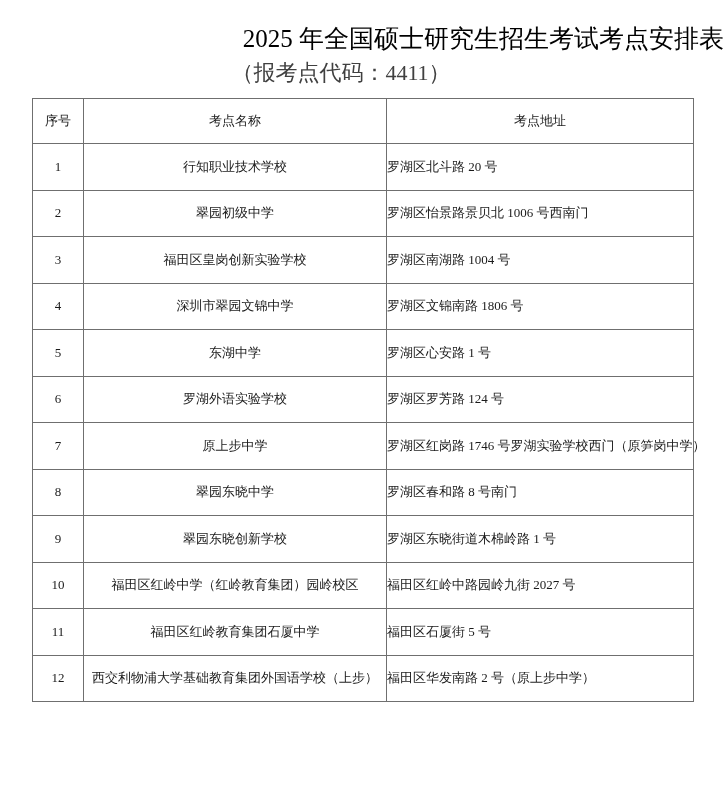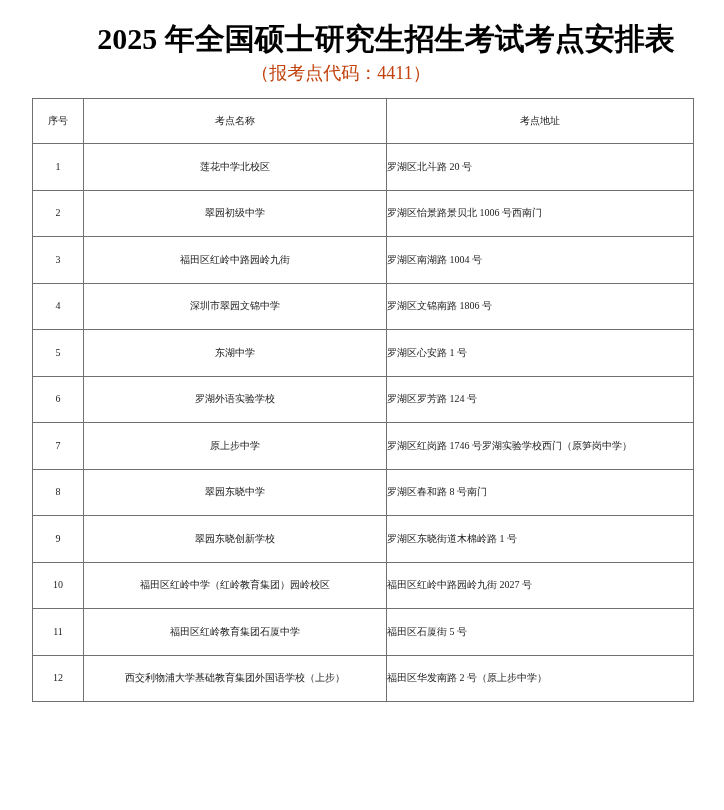--- a/index.html
+++ b/index.html
@@ -15,43 +15,43 @@
     color:var(--text-color);
     overflow:hidden;
   }
   .doc{
     position:relative;
     width:724px;height:810px;
     background:var(--page-bg);
   }
   .title{
     margin:22px 0 0 48px;
-    text-align:center;
-    font-size:30px;
+    text-align:right;
+    font-size:25px;
     line-height:34px;
-    font-weight:bold;
+    font-weight:normal;
     color:#000;
   }
   .subtitle{
     margin:5px 42px 0 0;
     text-align:center;
-    font-size:18px;
+    font-size:22px;
     line-height:24px;
     font-weight:normal;
-    color:#c2410c;
+    color:#404040;
   }
   table.sites{
     margin:13px 0 0 32px;
     width:661px;
     border-collapse:collapse;
     table-layout:fixed;
   }
   table.sites td{
     border:1px solid var(--border-color);
-    font-size:10px;
+    font-size:13px;
     line-height:18px;
     color:var(--text-color);
     padding:0;
     vertical-align:middle;
     overflow:visible;
   }
   col.c-no{width:51px;}
   col.c-name{width:303px;}
   col.c-addr{width:307px;}
   tr.header-row td{
@@ -86,33 +86,33 @@
     <thead>
       <tr class="header-row">
         <td>序号</td>
         <td>考点名称</td>
         <td>考点地址</td>
       </tr>
     </thead>
     <tbody>
   <tr class="body-row">
     <td class="no">1</td>
-    <td class="name">莲花中学北校区</td>
+    <td class="name">行知职业技术学校</td>
     <td class="addr">罗湖区北斗路 20 号</td>
   </tr>
 
   <tr class="body-row">
     <td class="no">2</td>
     <td class="name">翠园初级中学</td>
     <td class="addr">罗湖区怡景路景贝北 1006 号西南门</td>
   </tr>
 
   <tr class="body-row">
     <td class="no">3</td>
-    <td class="name">福田区红岭中路园岭九街</td>
+    <td class="name">福田区皇岗创新实验学校</td>
     <td class="addr">罗湖区南湖路 1004 号</td>
   </tr>
 
   <tr class="body-row">
     <td class="no">4</td>
     <td class="name">深圳市翠园文锦中学</td>
     <td class="addr">罗湖区文锦南路 1806 号</td>
   </tr>
 
   <tr class="body-row">

